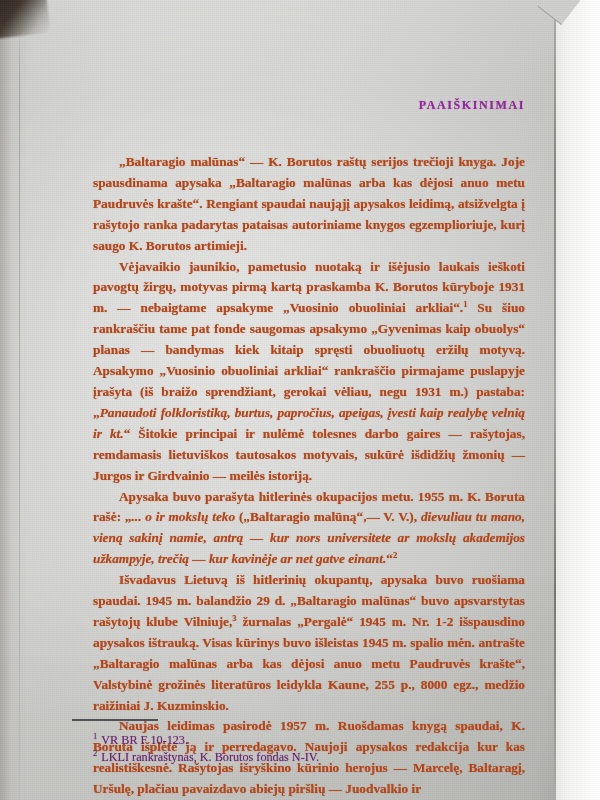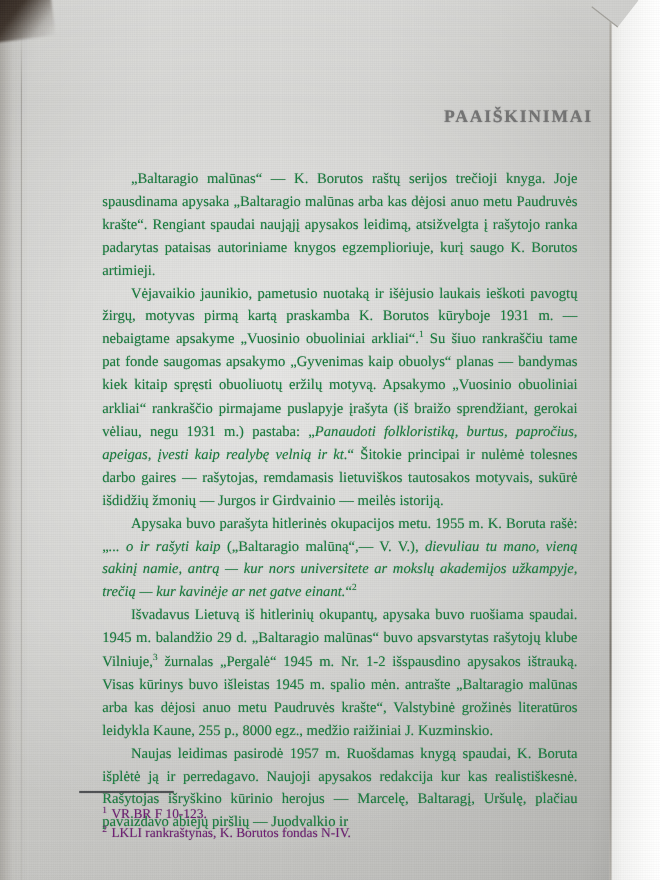--- a/index.html
+++ b/index.html
@@ -105,46 +105,47 @@
     position: absolute;
     left: 0;
     top: 0;
     width: 556px;
     height: 800px;
     color: #2d2e2f;
   }
 
   .heading {
     position: absolute;
-    left: 107px;
+    left: 93px;
     top: 98px;
     width: 432px;
     text-align: right;
-    font-size: 16px;
+    font-size: 12px;
     letter-spacing: 1.6px;
     font-weight: 700;
-    color: #737373;
+    color: #a21caf;
     text-shadow: 0 0 1.1px rgba(60,60,62,0.55);
   }
 
   .body-col {
     position: absolute;
     left: 93px;
     top: 152px;
     width: 432px;
   }
 
   p.para {
     margin: 0;
     text-align: justify;
     text-indent: 26px;
     font-size: 13.3px;
     line-height: 20.9px;
-    color: #15803d;
+    color: #c2410c;
     text-shadow: 0 0 0.9px rgba(70,70,72,0.5);
+    font-weight: bold;
     -webkit-font-smoothing: none;
   }
   p.para + p.para { margin-top: 0px; }
 
   i, em { font-style: italic; }
   sup.fn {
     font-size: 8.5px;
     vertical-align: super;
     line-height: 0;
   }
@@ -207,21 +208,21 @@
     <div class="page-edge-corner"></div>
   </div>
 
   <div class="content soft">
 
     <div class="heading">PAAIŠKINIMAI</div>
 
     <div class="body-col">
       <p class="para">„Baltaragio malūnas“ — K. Borutos raštų serijos trečioji knyga. Joje spausdinama apysaka „Baltaragio malūnas arba kas dėjosi anuo metu Paudruvės krašte“. Rengiant spaudai naująjį apysakos leidimą, atsižvelgta į rašytojo ranka padarytas pataisas autoriniame knygos egzemplioriuje, kurį saugo K. Borutos artimieji.</p>
       <p class="para">Vėjavaikio jaunikio, pametusio nuotaką ir išėjusio laukais ieškoti pavogtų žirgų, motyvas pirmą kartą praskamba K. Borutos kūryboje 1931 m. — nebaigtame apsakyme „Vuosinio obuoliniai arkliai“.<sup class="fn">1</sup> Su šiuo rankraščiu tame pat fonde saugomas apsakymo „Gyvenimas kaip obuolys“ planas — bandymas kiek kitaip spręsti obuoliuotų eržilų motyvą. Apsakymo „Vuosinio obuoliniai arkliai“ rankraščio pirmajame puslapyje įrašyta (iš braižo sprendžiant, gerokai vėliau, negu 1931 m.) pastaba: „<i>Panaudoti folkloristiką, burtus, papročius, apeigas, įvesti kaip realybę velnią ir kt.</i>“ Šitokie principai ir nulėmė tolesnes darbo gaires — rašytojas, remdamasis lietuviškos tautosakos motyvais, sukūrė išdidžių žmonių — Jurgos ir Girdvainio — meilės istoriją.</p>
-      <p class="para">Apysaka buvo parašyta hitlerinės okupacijos metu. 1955 m. K. Boruta rašė: „<i>... o ir rašyti kaip</i> („Baltaragio malūną“,— V. V.), <i>dievuliau tu mano, vieną sakinį namie, antrą — kur nors universitete ar mokslų akademijos užkampyje, trečią — kur kavinėje ar net gatve einant.</i>“<sup class="fn">2</sup></p>
+      <p class="para">Apysaka buvo parašyta hitlerinės okupacijos metu. 1955 m. K. Boruta rašė: „<i>... o ir mokslų teko</i> („Baltaragio malūną“,— V. V.), <i>dievuliau tu mano, vieną sakinį namie, antrą — kur nors universitete ar mokslų akademijos užkampyje, trečią — kur kavinėje ar net gatve einant.</i>“<sup class="fn">2</sup></p>
       <p class="para">Išvadavus Lietuvą iš hitlerinių okupantų, apysaka buvo ruošiama spaudai. 1945 m. balandžio 29 d. „Baltaragio malūnas“ buvo apsvarstytas rašytojų klube Vilniuje,<sup class="fn">3</sup> žurnalas „Pergalė“ 1945 m. Nr. 1-2 išspausdino apysakos ištrauką. Visas kūrinys buvo išleistas 1945 m. spalio mėn. antrašte „Baltaragio malūnas arba kas dėjosi anuo metu Paudruvės krašte“, Valstybinė grožinės literatūros leidykla Kaune, 255 p., 8000 egz., medžio raižiniai J. Kuzminskio.</p>
       <p class="para">Naujas leidimas pasirodė 1957 m. Ruošdamas knygą spaudai, K. Boruta išplėtė ją ir perredagavo. Naujoji apysakos redakcija kur kas realistiškesnė. Rašytojas išryškino kūrinio herojus — Marcelę, Baltaragį, Uršulę, plačiau pavaizdavo abiejų piršlių — Juodvalkio ir</p>
     </div>
 
     <div class="footnotes">
       <div class="fn-rule"></div>
       <div class="fn-line"><span class="num">1</span>VR BR F 10-123.</div>
       <div class="fn-line"><span class="num">2</span>LKLI rankraštynas, K. Borutos fondas N-IV.</div>
     </div>
 

